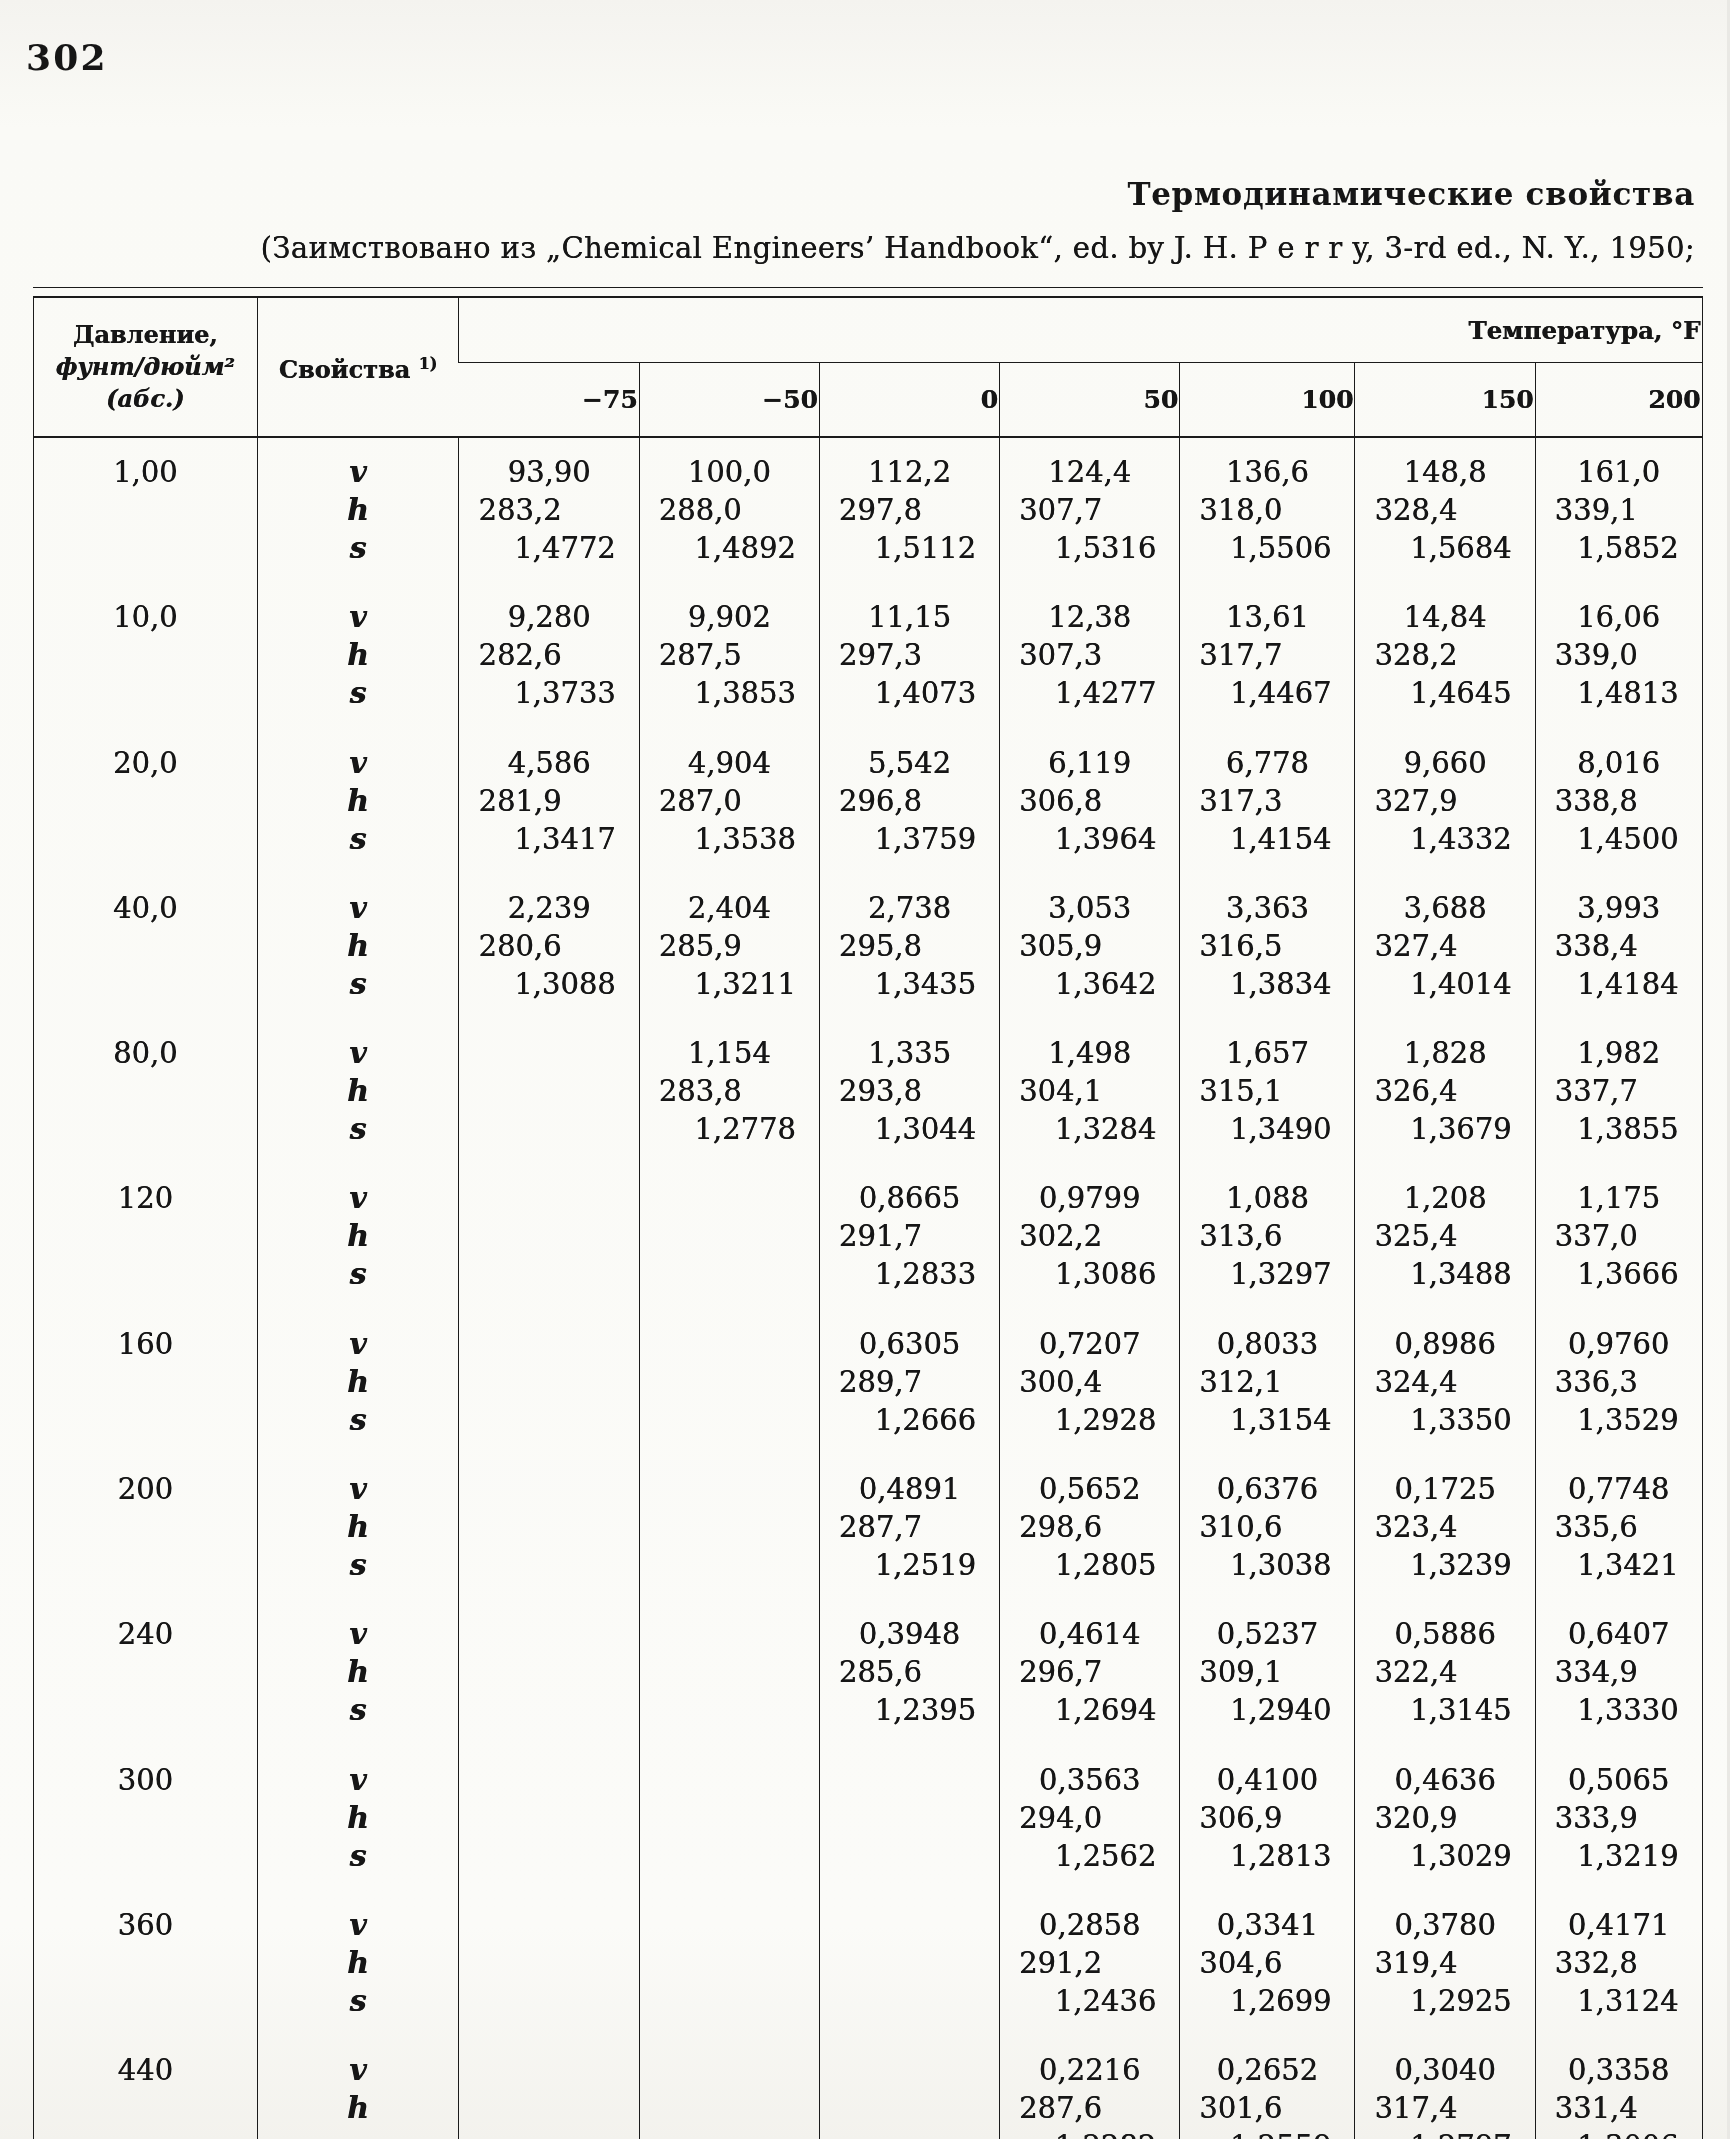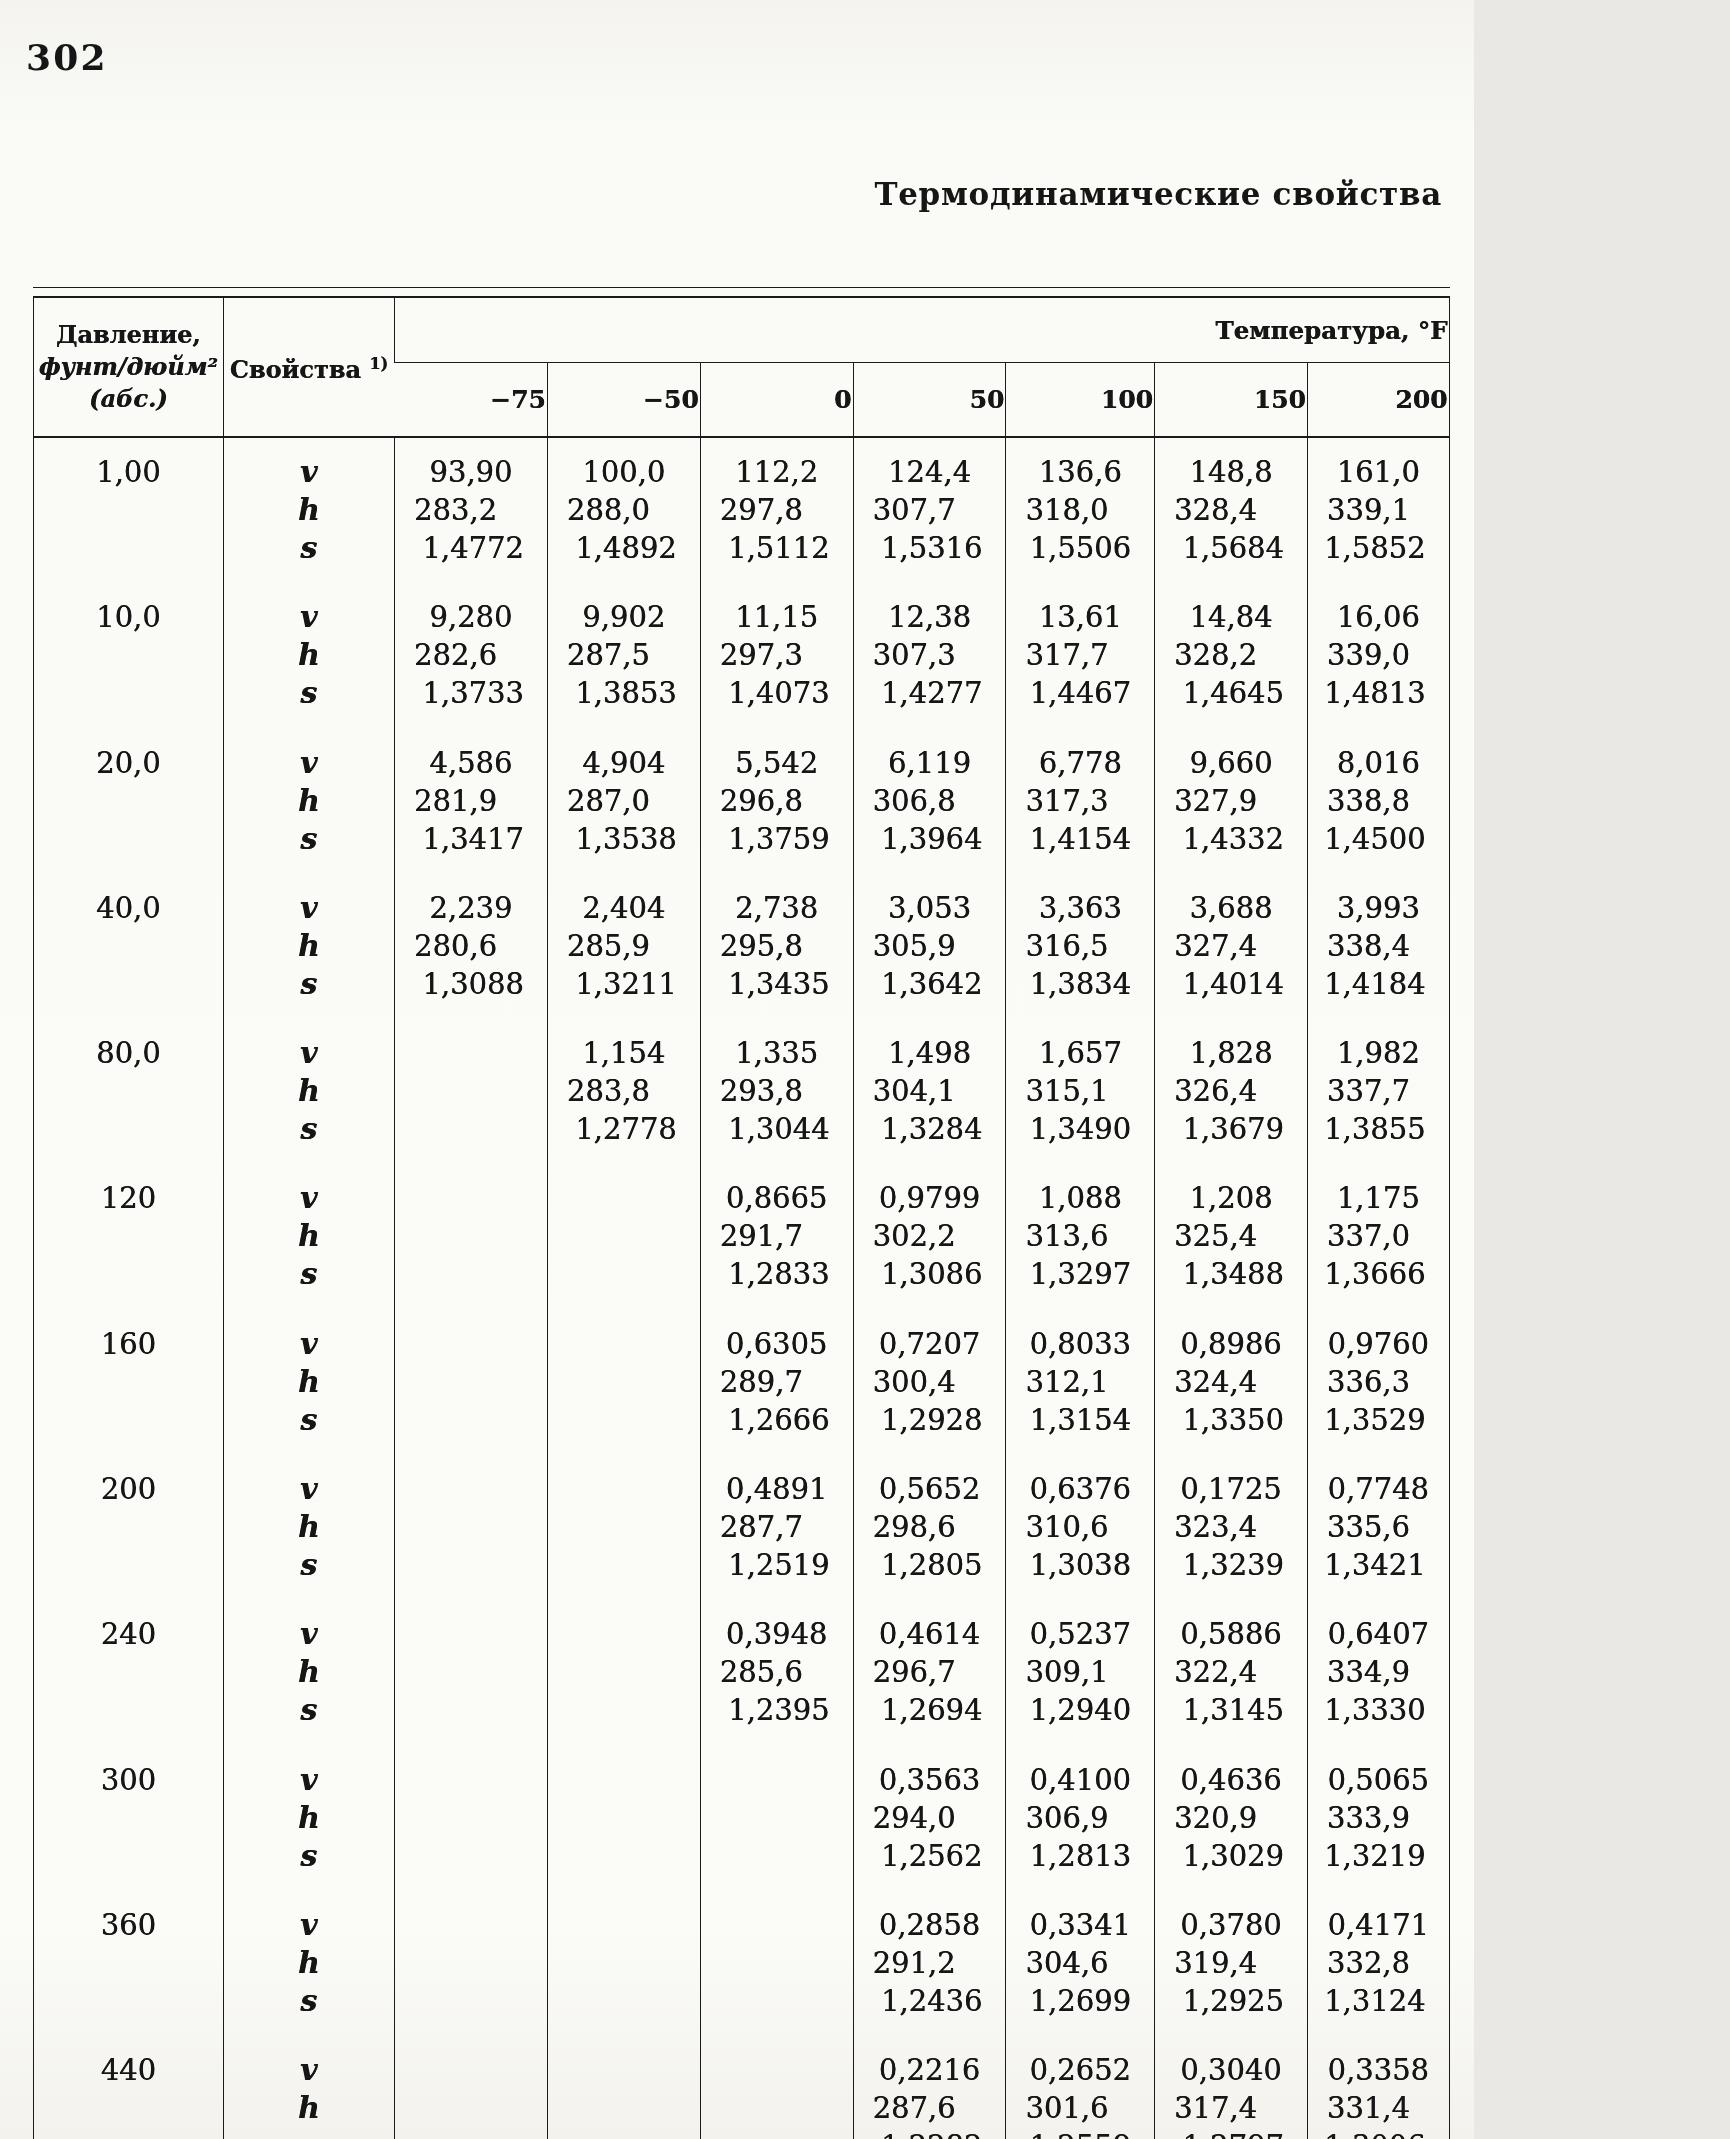--- a/index.html
+++ b/index.html
@@ -2,21 +2,21 @@
 <html style="font-size:11.5px"><head>
 <meta charset="utf-8">
 <style>
   html,body { margin:0; padding:0; }
   body {
     width:1731px; height:2140px;
     background:#e9e8e4;
     font-family:"DejaVu Serif","Liberation Serif",serif;
   }
   .sheet {
-    position:relative; width:1474px; height:2140px; overflow:hidden;
+    position:relative; width:1727px; height:2140px; overflow:hidden;
     background:linear-gradient(180deg,#f4f3ef 0%,#fafaf6 6%,#fbfbf8 90%,#f3f2ed 100%);
     color:#161616;
   }
   #page-number {
     position:absolute; left:26px; top:36px;
     font-size:36px; font-weight:bold; letter-spacing:2.2px;
   }
   .doc-title {
     position:absolute; right:32px; top:176px;
     font-size:31px; font-weight:bold; letter-spacing:0.7px;
@@ -71,20 +71,21 @@
 </style>
 </head>
 <body>
 
 <div class="sheet">
 
   <div id="page-number">302</div>
 
   <div class="doc-title">Термодинамические свойства</div>
 
+  <div class="doc-subtitle">(Заимствовано из „Chemical Engineers’ Handbook“, ed. by J. H. P e r r y, 3-rd ed., N. Y., 1950;</div>
 
   <div class="table-wrap">
     <div class="rule-top"></div>
 
     <table class="props">
       <colgroup>
         <col style="width:13.4%">
         <col style="width:12.1%">
         <col style="width:10.8%">
         <col style="width:10.8%">

